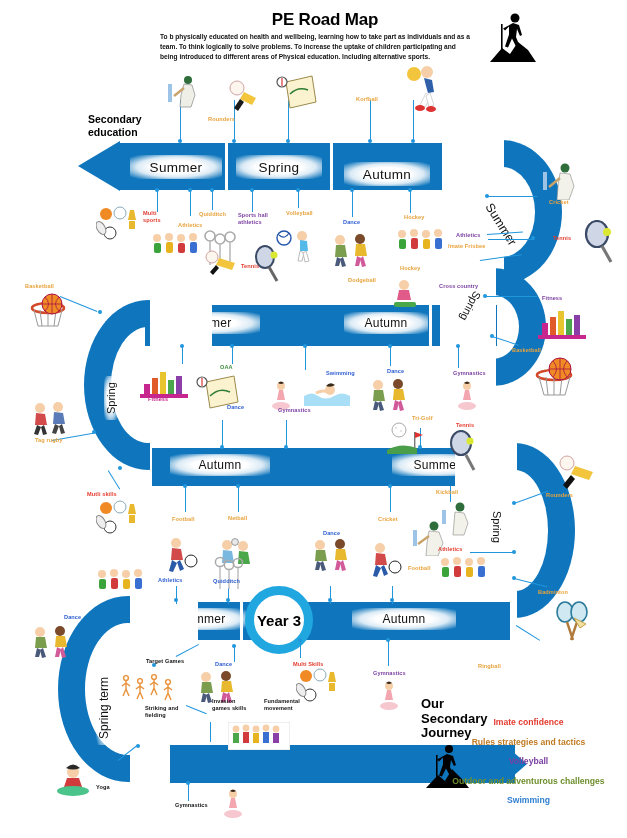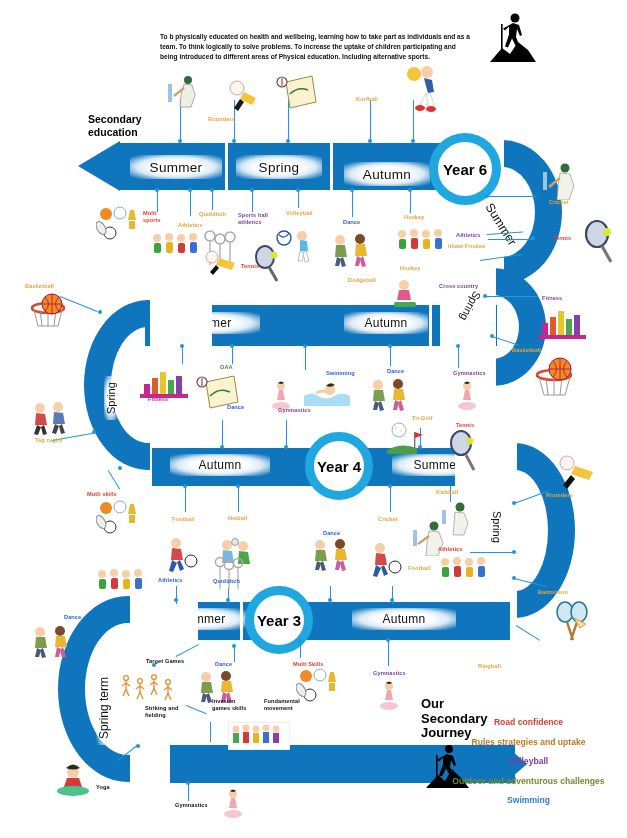--- a/index.html
+++ b/index.html
@@ -75,20 +75,21 @@
 
   .secondary{position:absolute;left:88px;top:113px;width:70px;font-size:10.5px;
        font-weight:bold;line-height:1.25;}
 </style>
 </head>
 <body>
 
 <div id="stage">
 
 
+  <div class="title">PE Road Map</div>
   <div class="intro">To b physically educated on health and wellbeing, learning how to take part as individuals and as a team. To think logically to solve problems. To increase the uptake of children participating and being introduced to different areas of Physical education. Including alternative sports.</div>
 
   <div class="hiker">
     <svg width="58" height="58" viewBox="0 0 58 58">
       <path d="M6 54 L18 40 L26 46 L34 34 L44 42 L52 54 Z" fill="#000"></path>
       <circle cx="31" cy="10" r="4.5" fill="#000"></circle>
       <path d="M29 15 l6 2 l3 10 l-2 1 l-3 -7 l-1 8 l4 10 l-3 1.5 l-5 -10 l-4 9 l-3 -1 l4 -12 l0 -8 l-4 4 l-2 -2 Z" fill="#000"></path>
       <rect x="17" y="16" width="1.6" height="26" fill="#000"></rect>
     </svg>
   </div>
@@ -138,22 +139,20 @@
   <div class="band-label sm" style="left:158px;top:608px;width:88px;height:22px;">Summer</div>
   <div class="band-label sm" style="left:352px;top:608px;width:104px;height:22px;">Autumn</div>
 
   <div class="curve left" style="left:58px;top:596px;width:140px;height:186px;"></div>
   <div style="position:absolute;left:130px;top:596px;width:68px;height:186px;background:#fff;"></div>
   <div class="vlabel" style="left:96px;top:745px;font-size:12px;transform:rotate(-90deg);transform-origin:left top;">Spring term</div>
 
   <div class="band" style="left:170px;top:745px;width:345px;height:38px;"></div>
   <div class="arrowhead" style="left:505px;top:745px;border-top:19px solid transparent;border-bottom:19px solid transparent;border-left:22px solid #0f76bd;"></div>
 
-  <div class="ycircle" style="left:429px;top:133px;width:72px;height:72px;">Year 6</div>
-  <div class="ycircle" style="left:305px;top:432px;width:68px;height:68px;">Year 4</div>
   <div class="ycircle" style="left:245px;top:586px;width:68px;height:68px;">Year 3</div>
 
   <div class="ln" style="left:180px;top:100px;width:1.4px;height:42px;"></div>
   <div class="ln" style="left:234px;top:100px;width:1.4px;height:42px;"></div>
   <div class="ln" style="left:288px;top:100px;width:1.4px;height:42px;"></div>
   <div class="ln" style="left:370px;top:100px;width:1.4px;height:42px;"></div>
   <div class="ln" style="left:413px;top:100px;width:1.4px;height:42px;"></div>
   <div class="dot" style="left:178px;top:139px;"></div>
   <div class="dot" style="left:232px;top:139px;"></div>
   <div class="dot" style="left:286px;top:139px;"></div>
@@ -817,20 +816,20 @@
 Journey</div>
   <div class="olj-fig">
     <svg width="50" height="48" viewBox="0 0 50 48">
       <path d="M3 46 L15 33 L22 39 L29 27 L38 36 L46 46 Z" fill="#000"></path>
       <circle cx="26" cy="7" r="4" fill="#000"></circle>
       <path d="M24 12 l6 2 l3 9 l-2 1 l-3 -6 l-1 7 l4 9 l-3 1.4 l-5 -9 l-4 8 l-3 -1 l4 -11 l0 -7 l-4 4 l-2 -2 Z" fill="#000"></path>
       <rect x="13" y="13" width="1.6" height="24" fill="#000"></rect>
     </svg>
   </div>
   <div class="legend" id="legend-list">
-      <div style="color: rgb(226, 59, 46);">Road confidence</div>
-      <div style="color: rgb(192, 122, 34);">Rules strategies and uptake</div>
+      <div style="color: rgb(226, 59, 46);">Imate confidence</div>
+      <div style="color: rgb(192, 122, 34);">Rules strategies and tactics</div>
       <div style="color: rgb(123, 63, 160);">Volleyball</div>
       <div style="color: rgb(110, 143, 46);">Outdoor and adventurous challenges</div>
       <div style="color: rgb(47, 127, 208);">Swimming</div>
     </div>
 
 </div>
 
 </body></html>

